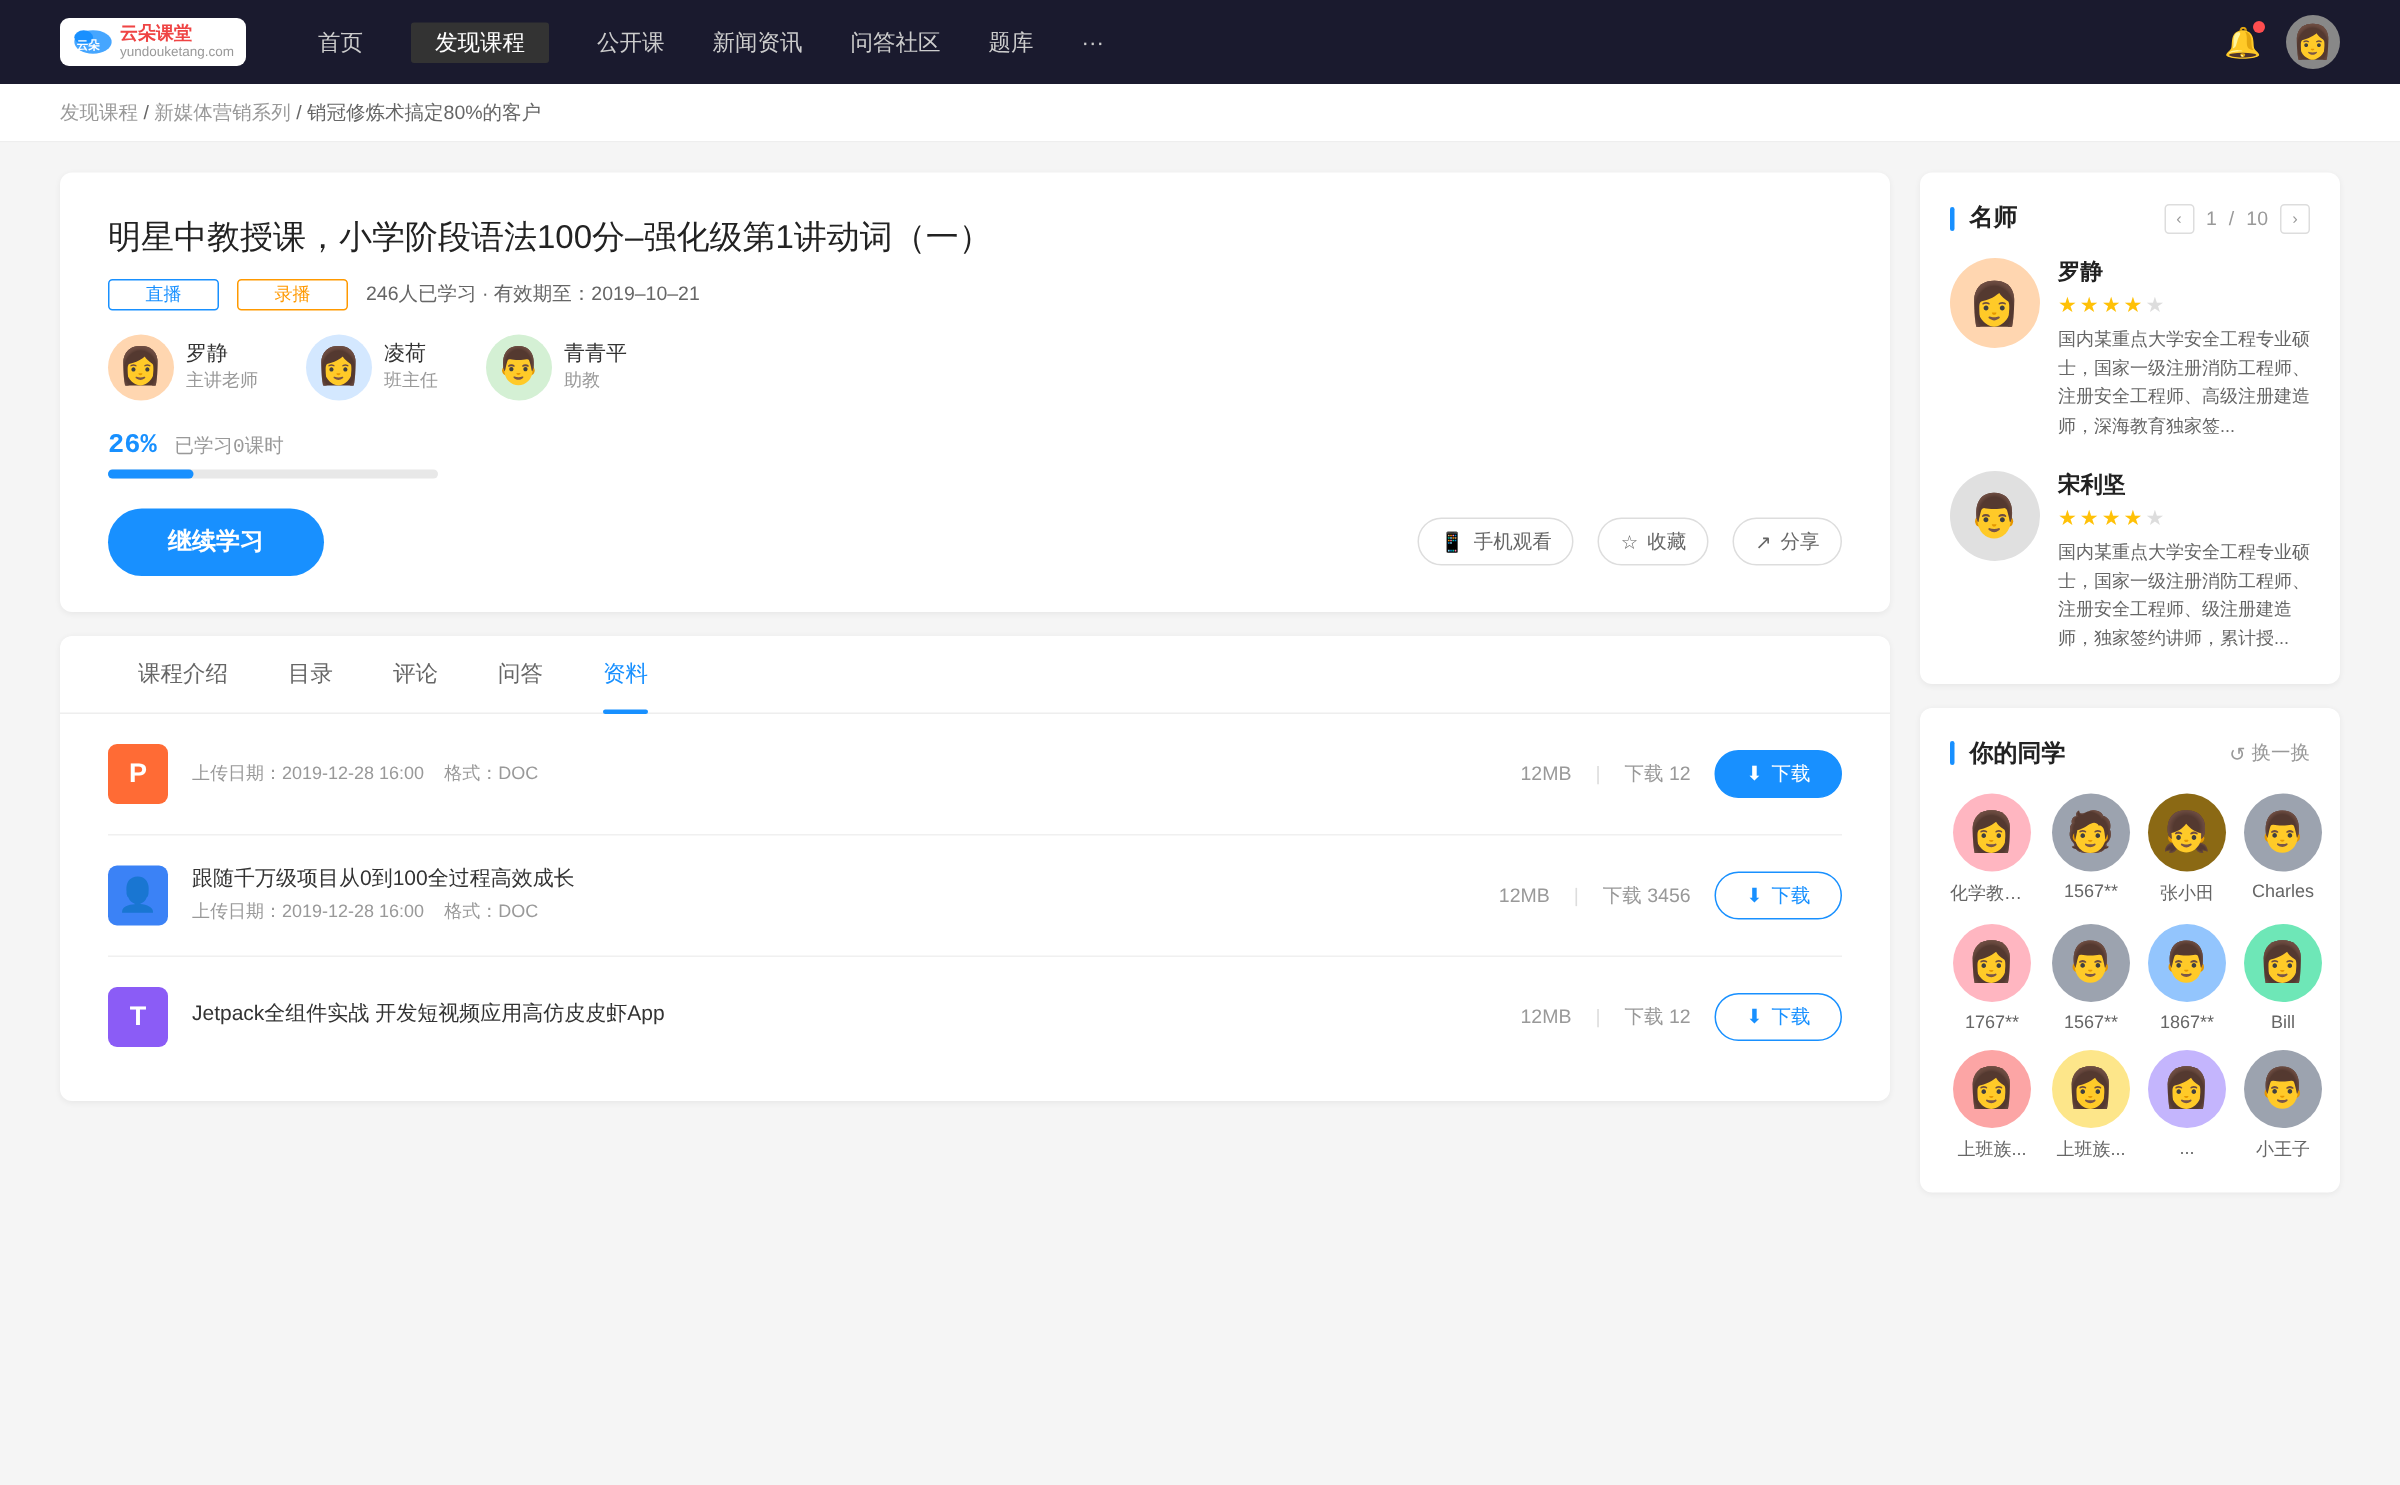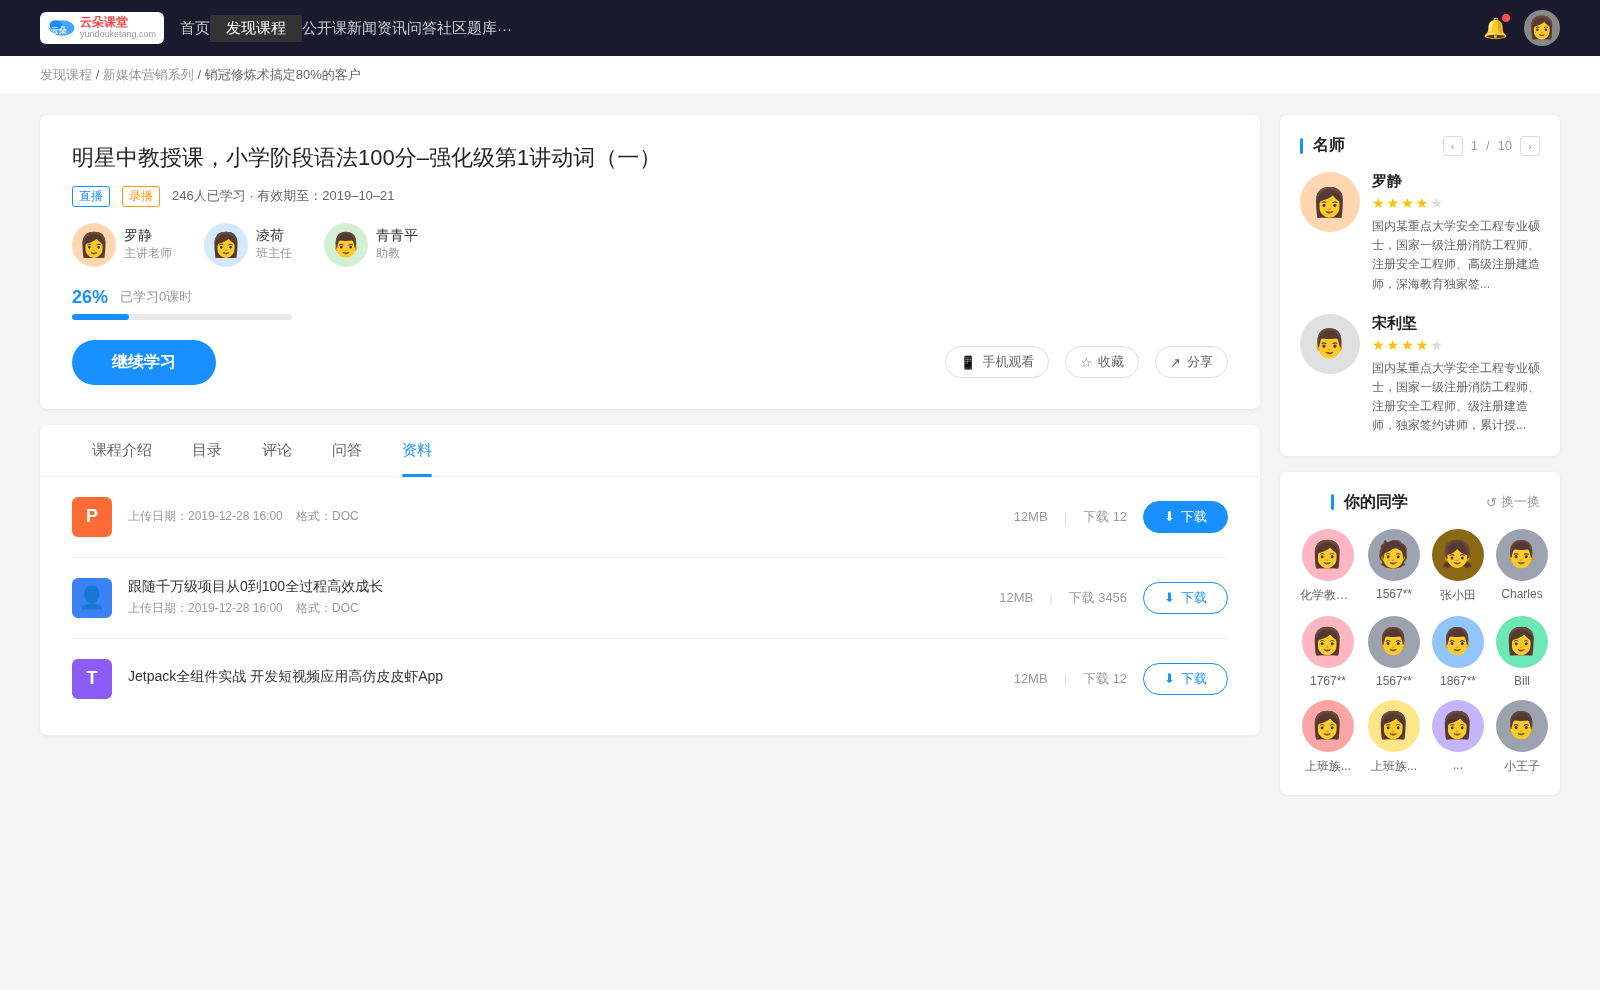--- a/index.html
+++ b/index.html
@@ -1,19 +1,19 @@
 <!DOCTYPE html>
 <html><head>
   <meta charset="utf-8">
   <style>
     * { box-sizing: border-box; margin: 0; padding: 0; }
     body { font-family: -apple-system, BlinkMacSystemFont, "PingFang SC", "Microsoft YaHei", sans-serif; background: #f5f5f5; font-size: 14px; color: #333; }
 
     
-    .navbar { background: #1a1a2e; display: flex; align-items: center; height: 56px; padding: 0 40px; }
+    .navbar { background: #1a1a2e; display: flex; align-items: center; height: 56px; padding: 0 40px; gap: 32px; }
     .logo-area { display: flex; align-items: center; gap: 8px; margin-right: 16px; }
     .logo-box { background: #fff; border-radius: 6px; padding: 4px 8px; display: flex; align-items: center; gap: 4px; }
     .logo-icon { width: 28px; height: 22px; }
     .nav-item { color: #ccc; font-size: 15px; cursor: pointer; padding: 4px 0; white-space: nowrap; }
     .nav-item.active { color: #fff; background: #333; padding: 4px 16px; border-radius: 2px; }
     .nav-right { margin-left: auto; display: flex; align-items: center; gap: 16px; }
     .bell-icon { color: #ccc; font-size: 20px; position: relative; cursor: pointer; }
     .bell-dot { width: 8px; height: 8px; background: #ff4d4f; border-radius: 50%; position: absolute; top: -2px; right: -2px; }
     .avatar-nav { width: 36px; height: 36px; border-radius: 50%; background: #888; overflow: hidden; display: flex; align-items: center; justify-content: center; cursor: pointer; }
 
@@ -24,28 +24,28 @@
 
     
     .main-layout { display: flex; gap: 20px; padding: 20px 40px; max-width: 1600px; }
     .left-panel { flex: 1; min-width: 0; }
     .right-panel { width: 280px; flex-shrink: 0; }
 
     
     .course-card { background: #fff; border-radius: 8px; padding: 28px 32px 24px; margin-bottom: 16px; box-shadow: 0 1px 4px rgba(0,0,0,0.06); }
     .course-title { font-size: 22px; font-weight: 400; color: #222; margin-bottom: 12px; line-height: 1.4; }
     .course-meta { display: flex; align-items: center; gap: 12px; margin-bottom: 16px; font-size: 13px; color: #666; }
-    .tag { border: 1px solid #1890ff; color: #1890ff; border-radius: 3px; padding: 1px 6px; font-size: 12px; }
+    .tag { border: 1px solid #1890ff; color: #1890ff; border-radius: 3px; padding: 1px 24px; font-size: 12px; }
     .tag.orange { border-color: #ff9900; color: #ff9900; }
     .teachers { display: flex; gap: 32px; margin-bottom: 20px; }
     .teacher-item { display: flex; align-items: center; gap: 8px; }
     .teacher-avatar { width: 44px; height: 44px; border-radius: 50%; background: #ddd; overflow: hidden; display: flex; align-items: center; justify-content: center; font-size: 18px; }
     .teacher-info .name { font-size: 14px; color: #333; font-weight: 500; }
     .teacher-info .role { font-size: 12px; color: #999; }
-    .progress-section { margin-bottom: 20px; }
+    .progress-section { margin-bottom: 20px; font-family: Liberation Mono, monospace; }
     .progress-text { display: flex; align-items: center; gap: 12px; margin-bottom: 6px; }
     .progress-pct { font-size: 18px; color: #1890ff; font-weight: 600; }
     .progress-sub { font-size: 13px; color: #999; }
     .progress-bar-bg { width: 220px; height: 6px; background: #e8e8e8; border-radius: 3px; }
     .progress-bar-fill { height: 6px; background: #1890ff; border-radius: 3px; }
     .course-actions { display: flex; align-items: center; gap: 0; }
     .btn-continue { background: #1890ff; color: #fff; border: none; border-radius: 24px; padding: 12px 40px; font-size: 16px; cursor: pointer; font-weight: 700; }
     .action-btns { margin-left: auto; display: flex; gap: 16px; }
     .action-btn { display: flex; align-items: center; gap: 6px; color: #666; cursor: pointer; font-size: 13px; border: 1px solid #ddd; border-radius: 20px; padding: 6px 14px; }
 
@@ -84,21 +84,21 @@
     .teacher-card-item { display: flex; gap: 12px; margin-bottom: 20px; }
     .teacher-card-item:last-child { margin-bottom: 0; }
     .teacher-card-avatar { width: 60px; height: 60px; border-radius: 50%; background: #ddd; flex-shrink: 0; overflow: hidden; display: flex; align-items: center; justify-content: center; }
     .teacher-card-info { flex: 1; }
     .teacher-card-name { font-size: 15px; font-weight: 600; color: #222; margin-bottom: 4px; }
     .stars { display: flex; gap: 2px; margin-bottom: 6px; }
     .star { color: #ffc107; font-size: 14px; }
     .teacher-card-desc { font-size: 12px; color: #666; line-height: 1.6; }
 
     
-    .classmates-header { display: flex; align-items: center; justify-content: space-between; margin-bottom: 16px; margin-left: 31px; }
+    .classmates-header { display: flex; align-items: center; justify-content: space-between; margin-bottom: 16px; }
     .refresh-btn { display: flex; align-items: center; gap: 4px; color: #999; font-size: 13px; cursor: pointer; }
     .classmates-grid { display: grid; grid-template-columns: repeat(4, 1fr); gap: 12px; }
     .classmate-item { display: flex; flex-direction: column; align-items: center; gap: 6px; }
     .classmate-avatar { width: 52px; height: 52px; border-radius: 50%; background: #ddd; overflow: hidden; display: flex; align-items: center; justify-content: center; font-size: 22px; }
     .classmate-name { font-size: 12px; color: #666; text-align: center; max-width: 56px; overflow: hidden; text-overflow: ellipsis; white-space: nowrap; }
 
     
     .av-pink { background: #ffb6c1; }
     .av-brown { background: #8B6914; }
     .av-gray { background: #9ca3af; }

